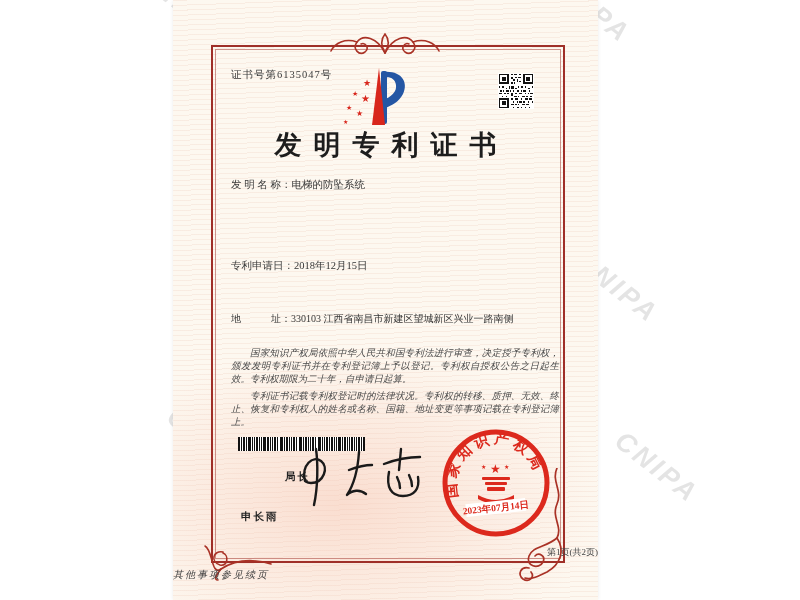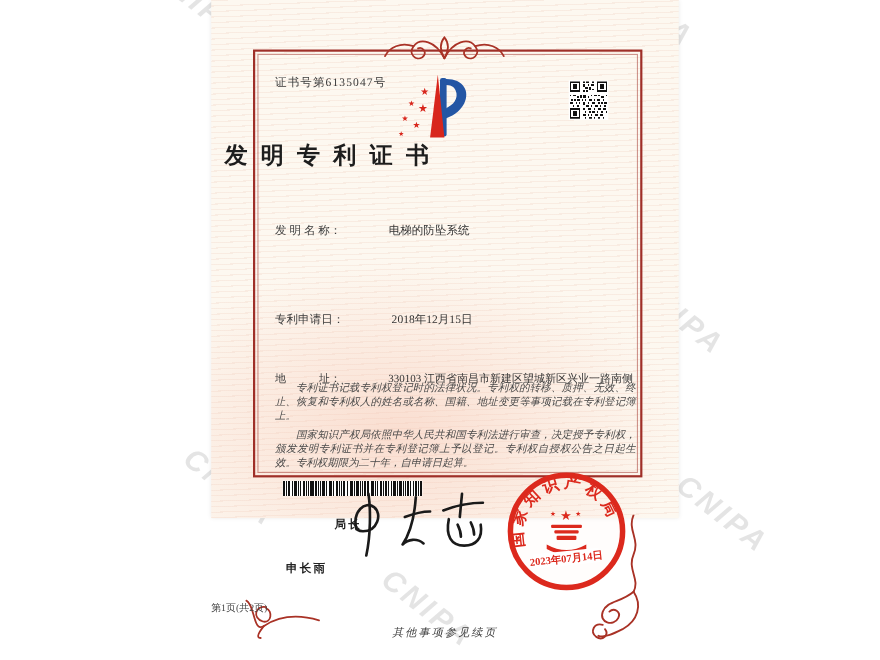--- a/index.html
+++ b/index.html
@@ -3,50 +3,50 @@
 <meta charset="utf-8">
 <style>
   html,body{margin:0;padding:0;background:#ffffff;}
   #canvas{position:relative;width:800px;height:600px;background:#ffffff;overflow:hidden;
           font-family:"Liberation Serif","DejaVu Serif",serif;}
   
   .wm{position:absolute;font-family:"Liberation Sans","DejaVu Sans",sans-serif;
       font-weight:bold;font-style:italic;font-size:27px;letter-spacing:3px;
       color:#9a9a9a;opacity:.26;transform:rotate(38deg);white-space:nowrap;user-select:none;}
   
-  #page{position:absolute;left:192px;top:0;width:425px;height:471px;
+  #page{position:absolute;left:173px;top:0;width:425px;height:600px;
         background:
           radial-gradient(ellipse 360px 220px at 40% 84%, rgba(247,200,182,.55), rgba(247,200,182,0) 72%),
           repeating-linear-gradient(178deg, rgba(234,192,174,.22) 0 1px, rgba(0,0,0,0) 1px 5px),
           #fdf8f0;
         box-shadow:0 0 4px rgba(0,0,0,.08);}
   .borderbox{position:absolute;left:38px;top:45px;right:33px;bottom:37px;
              border:2px solid #9f2f28;}
   .borderbox:after{content:"";position:absolute;inset:2px;border:1px solid rgba(159,47,40,.5);}
   .cert-no{position:absolute;left:58px;top:68px;font-size:10.5px;color:#3a3a3a;letter-spacing:1px;}
   .qr{position:absolute;left:325px;top:73px;width:34px;height:34px;background:#fff;padding:1px;}
   .logo{position:absolute;left:170px;top:68px;width:66px;height:60px;}
-  .title{position:absolute;left:0;top:127px;width:100%;
-         font-size:21px;font-weight:bold;color:#1d1d1d;letter-spacing:12px;text-indent:12px;font-family:Liberation Mono, monospace;}
+  .title{position:absolute;left:0;top:127px;width:100%;text-align:center;
+         font-size:27px;font-weight:bold;color:#1d1d1d;letter-spacing:12px;text-indent:12px;font-family:Liberation Mono, monospace;}
   .row{position:absolute;left:58px;font-size:10.5px;color:#3b3b3b;white-space:nowrap;}
-  .flabel{display:inline-block;margin-top:25px;}
-  .fvalue{color:#353535;margin-left:43px;}
+  .flabel{display:inline-block;}
+  .fvalue{color:#353535;}
   .flabel2{margin-left:22px;}
   .paras{position:absolute;left:58px;top:347px;width:328px;font-size:9.5px;line-height:13px;
          color:#4a4a4a;font-style:italic;text-align:justify;}
   .paras p{margin:0 0 4px 0;text-indent:2em;}
   .barcode{position:absolute;left:65px;top:437px;width:127px;height:14px;background:#fff;}
   .dtitle{position:absolute;left:68px;top:470px;font-family:"Liberation Sans","DejaVu Sans",sans-serif;
           font-weight:bold;font-size:10.5px;color:#222;letter-spacing:2px;margin-left:44px;}
   .dname{position:absolute;left:68px;top:491px;font-family:"Liberation Sans","DejaVu Sans",sans-serif;
          font-weight:bold;font-size:10.5px;color:#222;letter-spacing:2px;margin-top:19px;}
   .sig{position:absolute;left:118px;top:443px;width:150px;height:70px;}
   .seal{position:absolute;left:267px;top:427px;width:112px;height:112px;}
-  .pageinfo{position:absolute;left:0;top:546px;width:100%;text-align:left;font-size:9px;color:#444;}
-  .footnote{position:absolute;left:0;top:568px;width:100%;text-align:center;font-size:10px;
+  .pageinfo{position:absolute;left:0;top:546px;width:100%;text-align:right;font-size:9px;color:#444;}
+  .footnote{position:absolute;left:0;top:568px;width:100%;text-align:left;font-size:10px;
             font-style:italic;color:#3f3f3f;letter-spacing:2px;}
   .fl{position:absolute;}
 </style>
 </head>
 <body>
 
 <div id="canvas">
 
   <span class="wm" style="left:130px;top:-14px">CNIPA</span>
   <span class="wm" style="left:540px;top:-8px">CNIPA</span>
@@ -188,22 +188,22 @@
       <span class="flabel">发 明 名 称：</span><span class="fvalue">电梯的防坠系统</span>
     </div>
     <div class="row" style="top:259px">
       <span class="flabel">专利申请日：</span><span class="fvalue">2018年12月15日</span>
     </div>
     <div class="row" style="top:312px;font-size:10px">
       <span class="flabel">地　　　址：</span><span class="fvalue">330103 江西省南昌市新建区望城新区兴业一路南侧</span>
     </div>
 
     <div class="paras">
+      <p>国家知识产权局依照中华人民共和国专利法进行审查，决定授予专利权，颁发发明专利证书并在专利登记簿上予以登记。专利权自授权公告之日起生效。专利权期限为二十年，自申请日起算。</p>
       <p>专利证书记载专利权登记时的法律状况。专利权的转移、质押、无效、终止、恢复和专利权人的姓名或名称、国籍、地址变更等事项记载在专利登记簿上。</p>
-      <p>国家知识产权局依照中华人民共和国专利法进行审查，决定授予专利权，颁发发明专利证书并在专利登记簿上予以登记。专利权自授权公告之日起生效。专利权期限为二十年，自申请日起算。</p>
     </div>
 
     <svg class="barcode" viewBox="0 0 127 14" preserveAspectRatio="none" shape-rendering="crispEdges">
       <g fill="#111">
         <rect x="0" width="2" height="14"></rect>
           <rect x="3" width="1" height="14"></rect>
           <rect x="5" width="2" height="14"></rect>
           <rect x="8" width="1" height="14"></rect>
         <rect x="10" width="3" height="14"></rect>
           <rect x="14" width="1" height="14"></rect>

